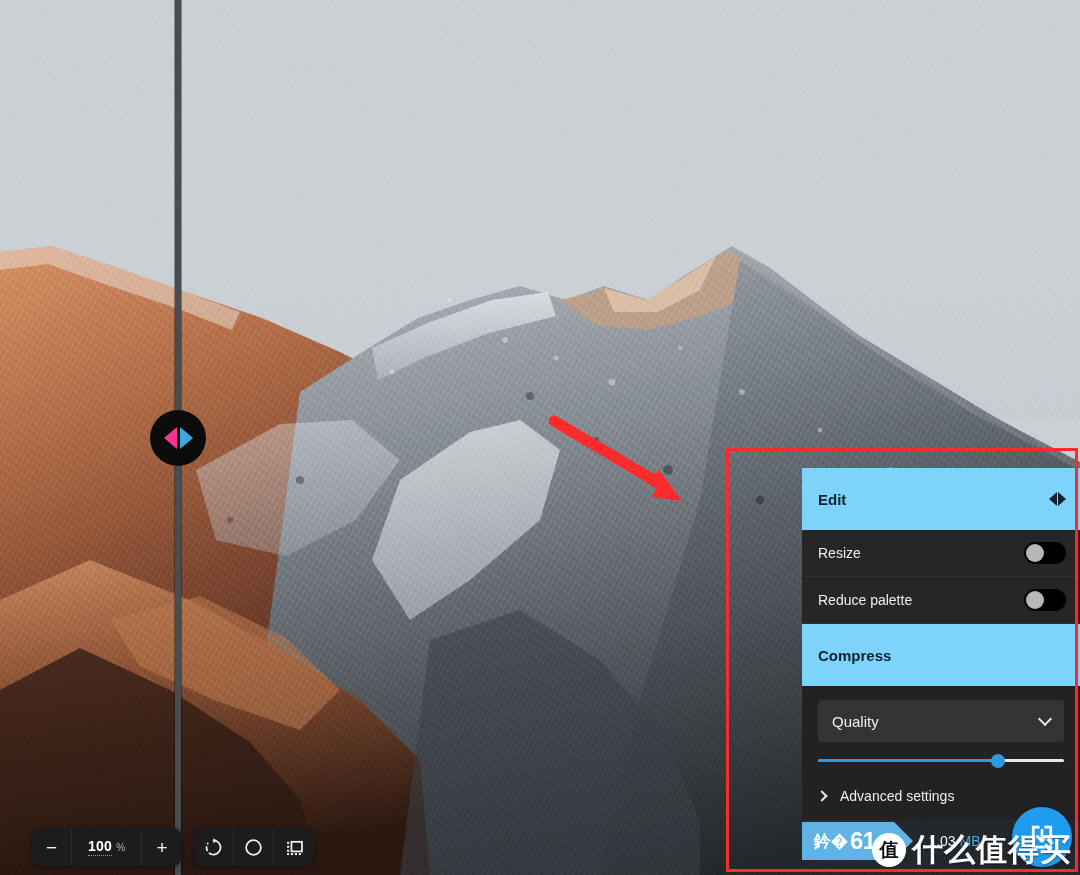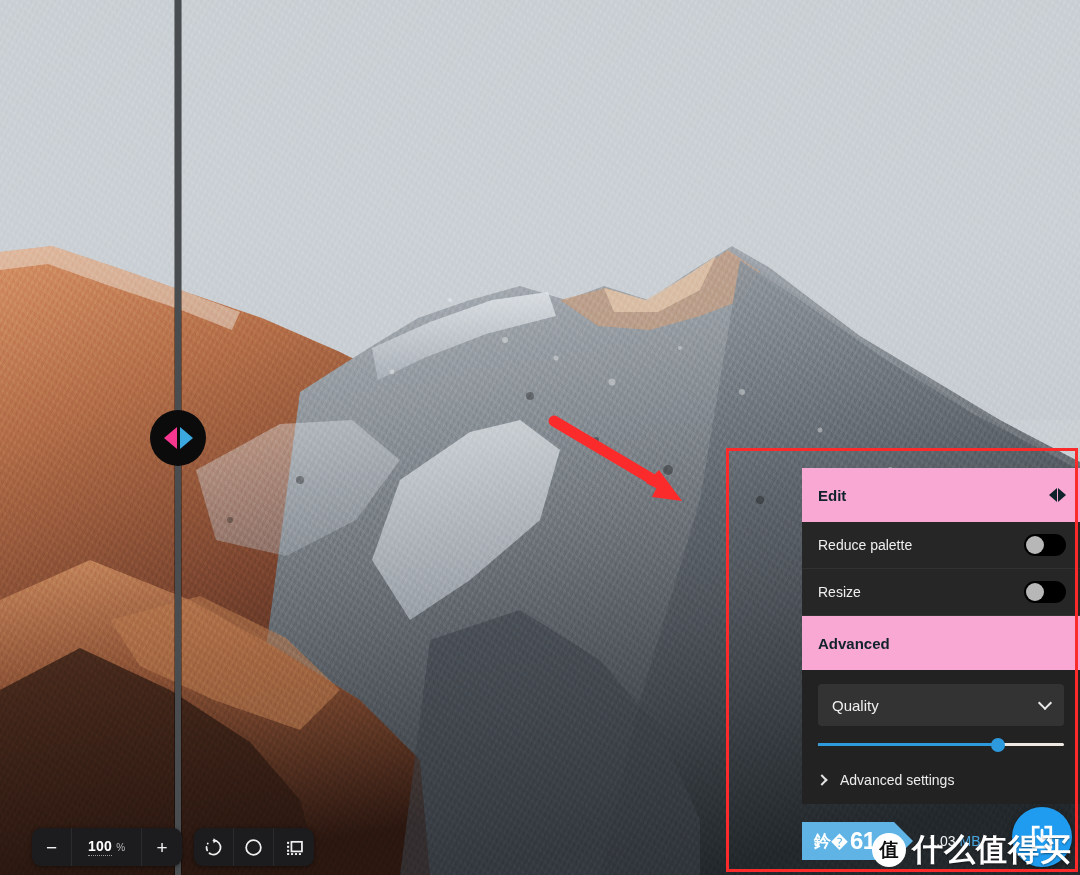--- a/index.html
+++ b/index.html
@@ -118,25 +118,25 @@
 
   
   .panel {
     position: absolute;
     right: 0; top: 468px;
     width: 278px;
     z-index: 35;
     font-size: 14px;
   }
   .panel-head {
-    background: #f9a8d4;
+    background: #7dd3fc;
     color: #10222c;
     font-weight: bold;
     font-size: 15px;
-    height: 54px;
+    height: 62px;
     display: flex; align-items: center; justify-content: space-between;
     padding: 0 14px 0 16px;
     cursor: pointer;
   }
   .head-arrows { display: flex; align-items: center; gap: 1px; }
   .ha-l { width:0;height:0;border-top:7px solid transparent;border-bottom:7px solid transparent;border-right:8px solid #10222c; }
   .ha-r { width:0;height:0;border-top:7px solid transparent;border-bottom:7px solid transparent;border-left:8px solid #10222c; }
 
   .panel-body { background: #262626; }
   .opt-row {
@@ -428,35 +428,35 @@
     <div class="panel-head">
       <span>Edit</span>
       <span class="head-arrows">
         <span class="ha-l"></span>
         <span class="ha-r"></span>
       </span>
     </div>
 
     <div class="panel-body">
       <div class="opt-row">
+        <span>Resize</span>
+        <span class="toggle">
+          <span class="knob"></span>
+        </span>
+      </div>
+      <div class="opt-row">
         <span>Reduce palette</span>
         <span class="toggle">
           <span class="knob"></span>
         </span>
       </div>
-      <div class="opt-row">
-        <span>Resize</span>
-        <span class="toggle">
-          <span class="knob"></span>
-        </span>
-      </div>
     </div>
 
     <div class="panel-head">
-      <span>Advanced</span>
+      <span>Compress</span>
     </div>
 
     <div class="compress-body">
       <div class="select">
         <span>Quality</span>
         <span class="chev"></span>
       </div>
 
 
       <div class="slider">

